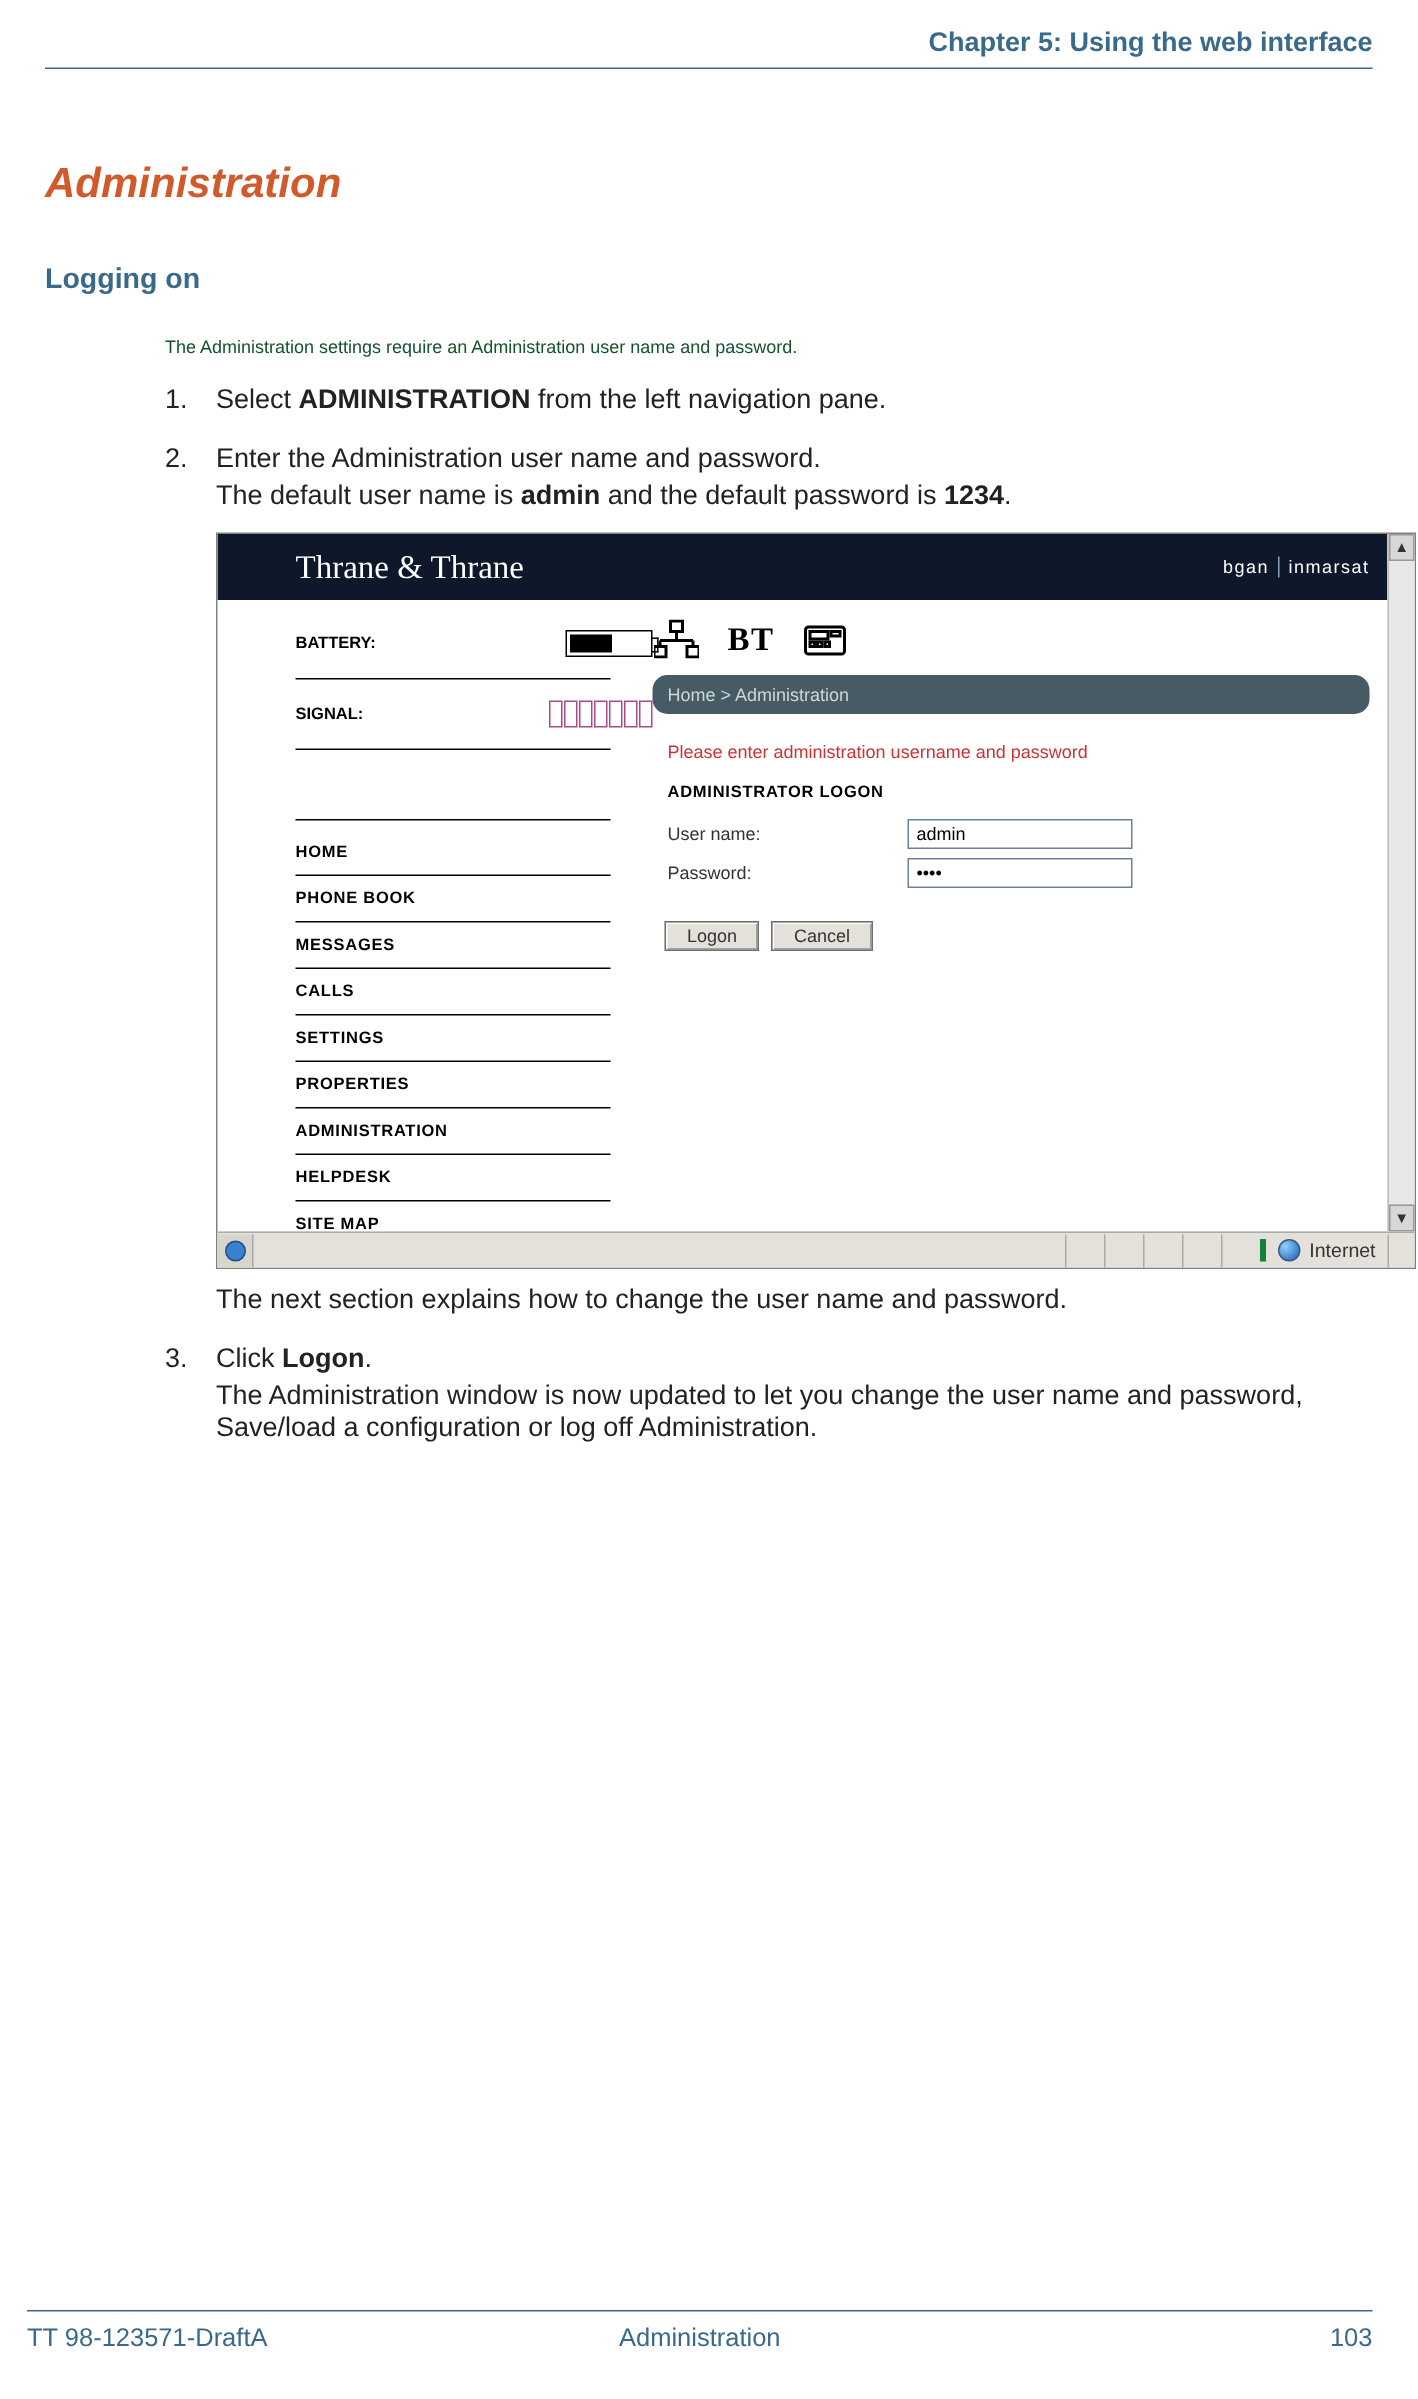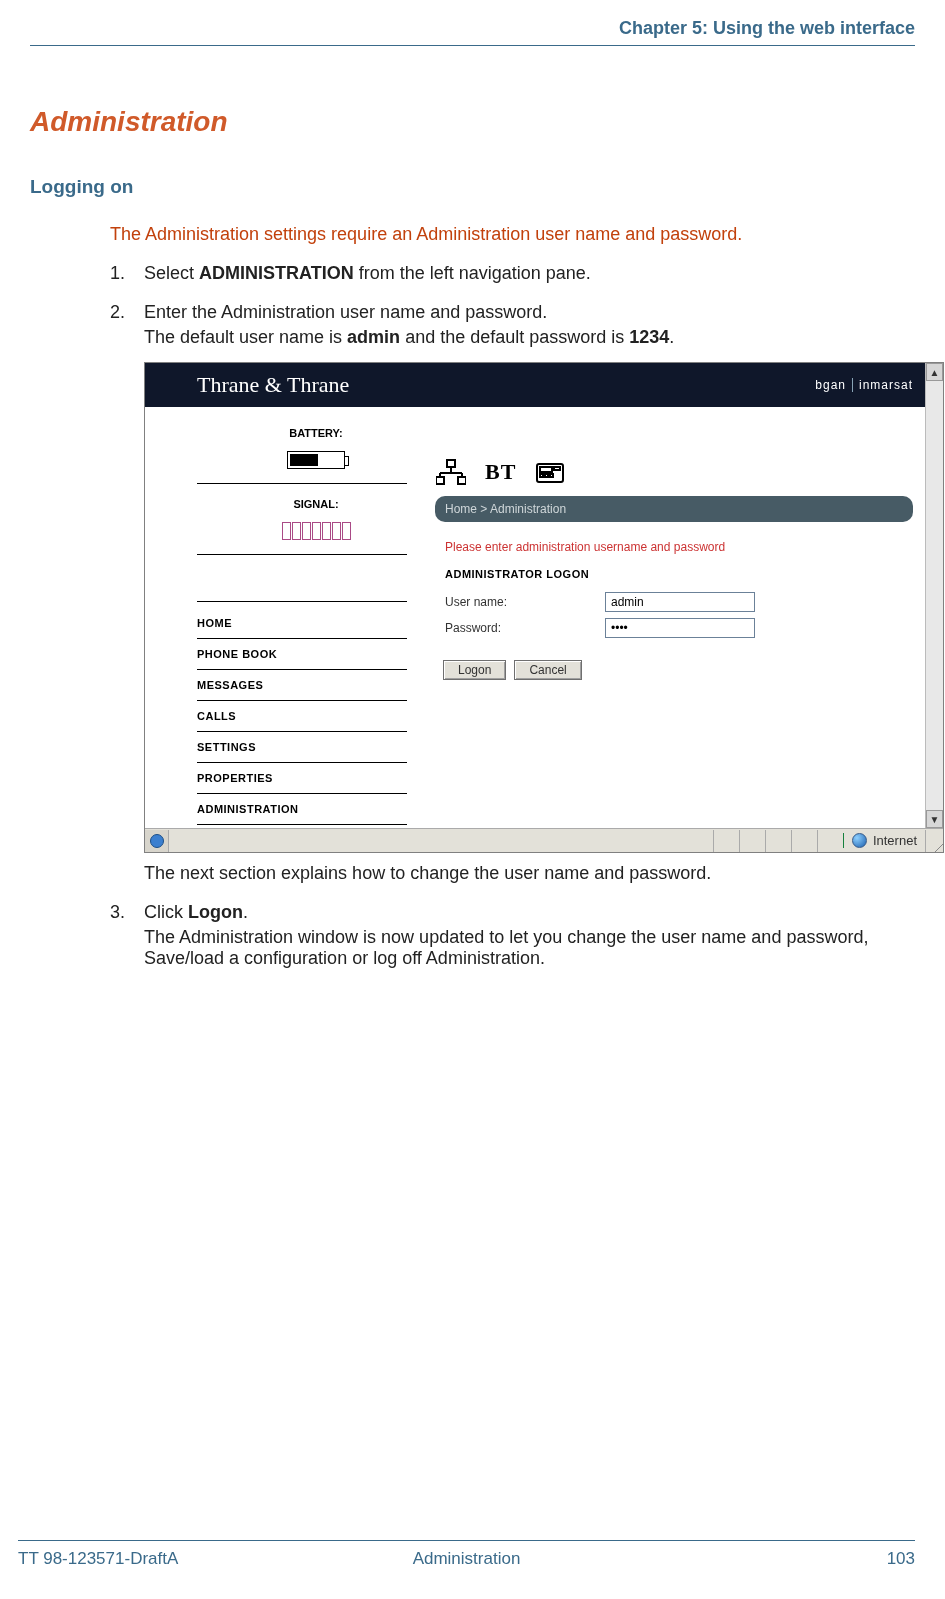--- a/index.html
+++ b/index.html
@@ -35,22 +35,22 @@
     font-weight: bold;
     margin-top: 40px;
   }
   .h3 {
     color: #3a6a8a;
     font-size: 19px;
     font-weight: bold;
     margin-top: 38px;
   }
   .body-text {
-    font-size: 18px;
-    color: #c2410c;
+    font-size: 12px;
+    color: #14532d;
     margin-top: 26px;
     padding-left: 80px;
   }
   .ol {
     padding-left: 80px;
     margin-top: 14px;
   }
   .li {
     display: flex;
     margin-top: 18px;
@@ -103,21 +103,21 @@
     width: 24px; height: 22px;
     background: #d8d5cc;
     border-right: 1px solid #aaa;
     display:flex; align-items:center; justify-content:center;
   }
   .statusbar .sb-ie { width:14px; height:14px; border-radius:50%; background:#3b7fcf; border:1px solid #1b4e87; }
   .statusbar .spacer { flex: 1; }
   .statusbar .cell { width: 26px; height: 22px; border-left: 1px solid #aaa; }
   .statusbar .zone {
     display:flex; align-items:center; gap:6px; padding: 0 8px;
-    border-left: 1px solid #15803d; font-size: 13px; color:#333;
+    border-left: 4px solid #15803d; font-size: 13px; color:#333;
   }
   .statusbar .globe {
     width:15px; height:15px; border-radius:50%;
     background: radial-gradient(circle at 30% 30%, #8ed0ff, #1b5fae);
     border:1px solid #355a8a;
   }
   .statusbar .grip {
     width: 18px; height: 22px; border-left:1px solid #aaa;
     background:
       linear-gradient(135deg, transparent 50%, #888 50%, #888 52%, transparent 52%) 0 0/8px 8px,
@@ -137,34 +137,33 @@
   }
   .banner .brand { flex: 1; }
   .banner .right { font-size: 12px; font-family: Verdana, sans-serif; letter-spacing:1px; display:flex; align-items:center; gap:6px; }
   .banner .right .sep { width:1px; height:14px; background:#88a4b6; }
 
   .content-row { display:flex; }
   .sidebar {
     width: 290px;
     padding: 12px 0 0 52px;
   }
-  .status-line { display:flex; align-items:center; gap:6px; font-size:11px; font-weight:bold; color:#000; padding: 8px 0; flex-direction: column; }
+  .status-line { display:flex; align-items:center; gap:6px; font-size:11px; font-weight:bold; color:#000; padding: 8px 0; }
   .batt { width:58px; height:18px; border:1.5px solid #000; position:relative; background:#fff; }
   .batt::after { content:""; position:absolute; right:-5px; top:4px; width:4px; height:8px; border:1.5px solid #000; border-left:none; }
   .batt .fill { position:absolute; left:2px; top:2px; bottom:2px; width:50%; background:#000; }
   .sig-bars { display:flex; gap:1px; align-items:flex-end; height:18px; }
   .sig-bars .b { width:9px; background:#aa4a86; }
   .sig-bars .b.e { background:#fff; border:1px solid #aa4a86; }
   .side-divider { border-top:1px solid #000; margin: 6px 0 6px 0; width: 210px; }
   .nav-item { font-size:11px; font-weight:bold; color:#000; padding: 9px 0; border-bottom:1px solid #000; width:210px; letter-spacing:0.5px; }
 
   .main {
     flex:1;
     padding: 0 12px 0 0;
-    margin-top: 39px;
   }
   .icon-row { display:flex; gap:18px; align-items:center; padding: 12px 0 10px 0; }
   .ic { width:32px; height:28px; display:flex; align-items:center; justify-content:center; }
   .ic svg { stroke:#000; fill:none; stroke-width:2; }
   .bt-text { font-size:22px; font-weight:bold; color:#000; font-family: Georgia, serif; letter-spacing:1px; }
   .crumb-bar { background:#475b65; color:#cfd6d9; font-size:12px; padding:6px 10px;border-radius:10px; }
   .warn { color:#cc3333; font-size:12px; padding: 18px 0 14px 10px; }
   .section-label { font-size:11px; font-weight:bold; color:#000; padding: 0 0 10px 10px; letter-spacing:0.5px; }
   .form-row { display:flex; align-items:center; padding: 2px 0 4px 10px; font-size:12px; color:#333; }
   .form-row .lbl { width:160px; }

